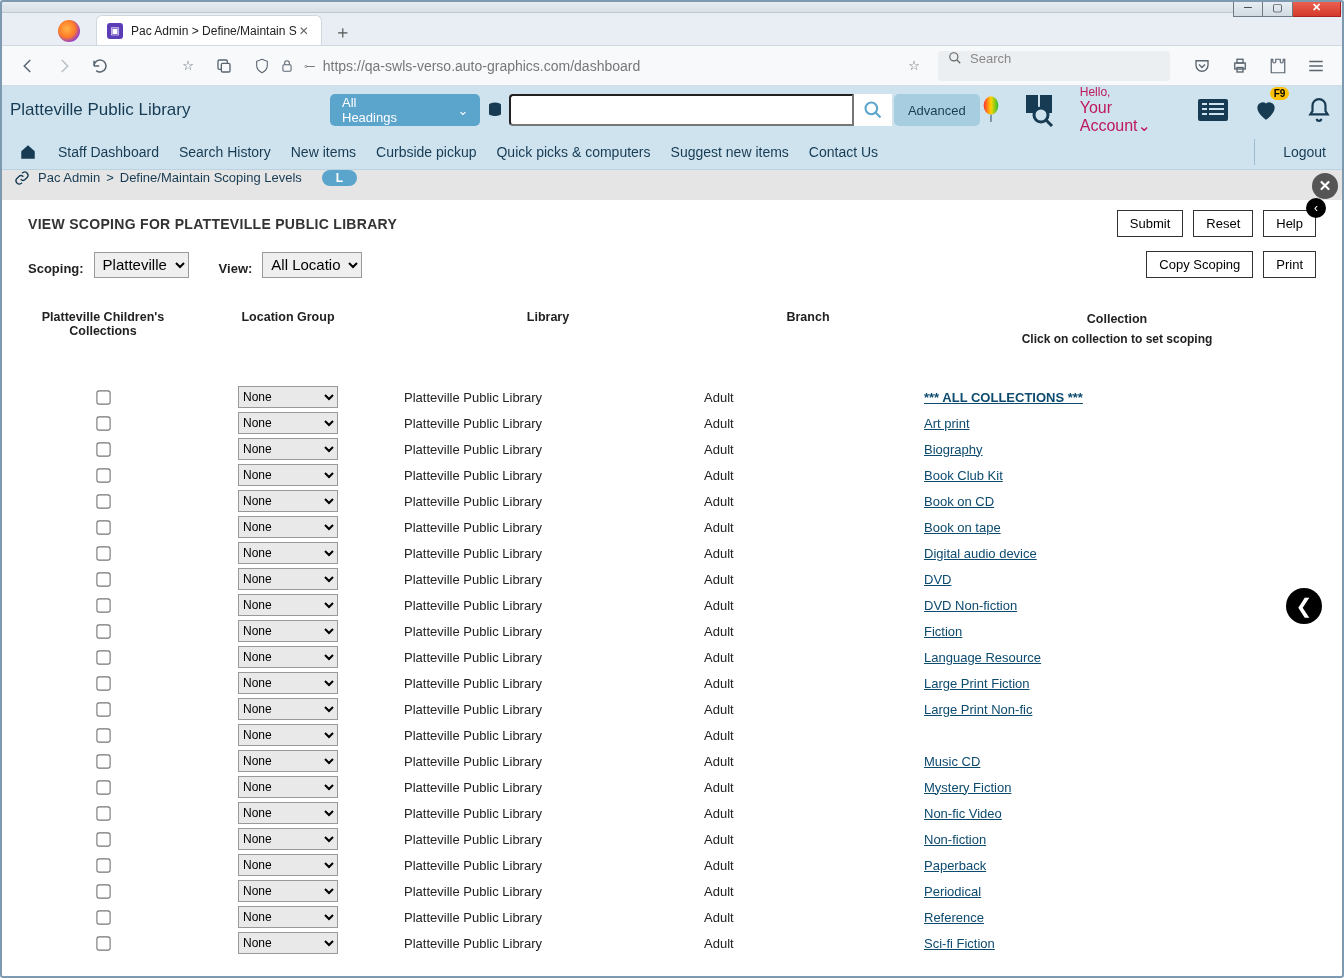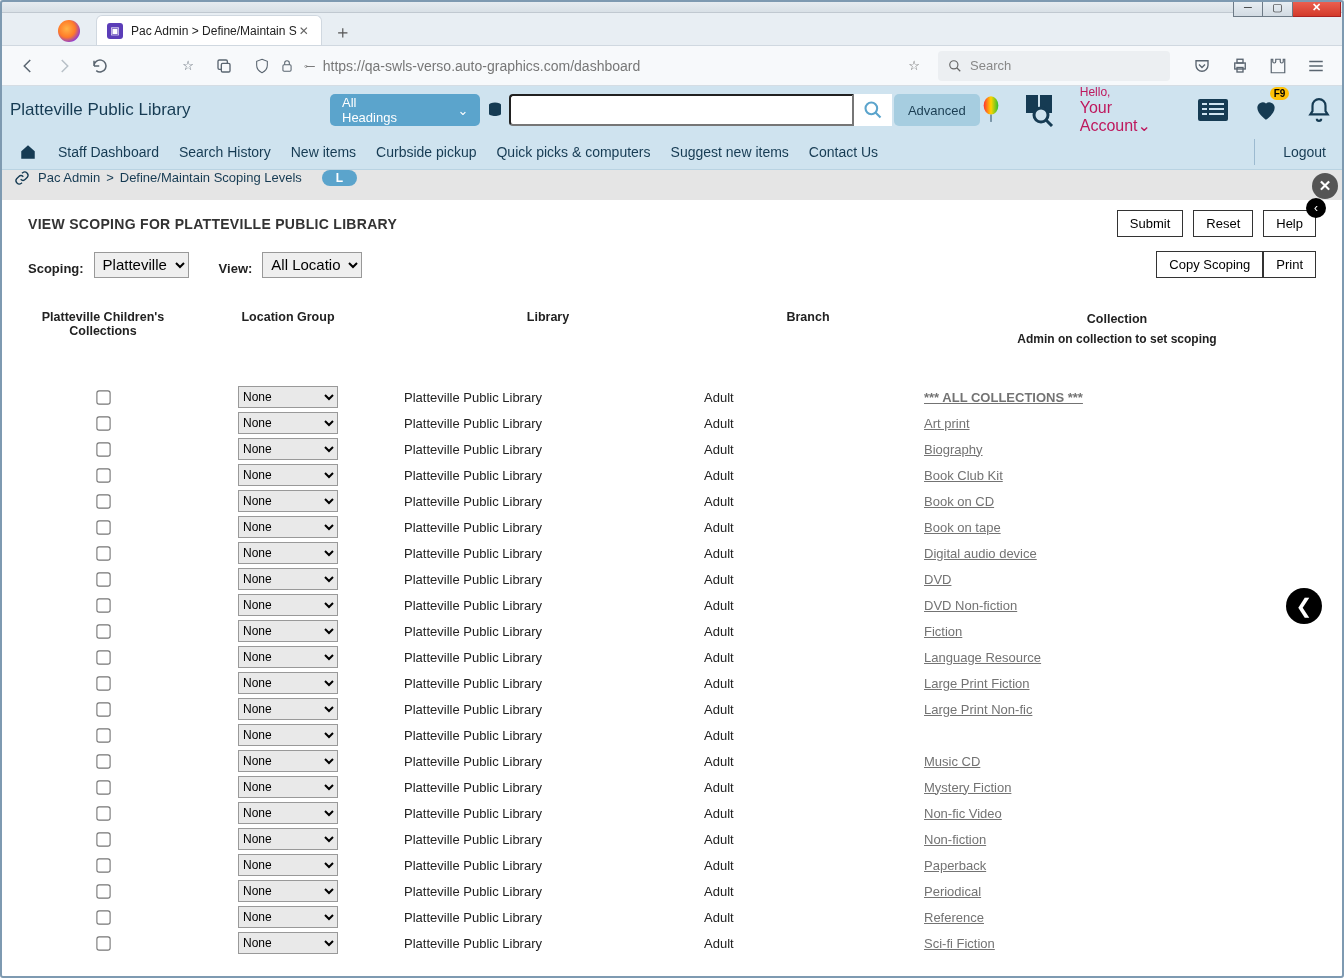--- a/index.html
+++ b/index.html
@@ -20,21 +20,21 @@
   .tab .favicon { width:16px; height:16px; background:#5b3db8; border-radius:3px; margin-right:8px; display:flex; align-items:center; justify-content:center; color:#fff; font-size:10px; }
   .tab .close-x { margin-left:auto; color:#666; cursor:pointer; padding:0 2px;}
   .newtab { width:26px; height:26px; display:flex; align-items:center; justify-content:center; color:#555; margin-left:8px; font-size:18px; cursor:pointer; }
 
   
   .url-bar { height:40px; background:#f7f9fb; display:flex; align-items:center; padding:0 16px; gap:12px; border-bottom:1px solid #d5dde4; }
   .nav-icon { width:24px; height:24px; display:flex; align-items:center; justify-content:center; color:#5a6570; cursor:pointer; }
   .nav-icon.disabled { color:#b8c0c8; }
   .url-input-wrap { flex:1; display:flex; align-items:center; background:#fff0; height:30px; padding:0 6px; gap:10px; color:#666; }
   .url-text { flex:1; color:#777; font-size:14px; white-space:nowrap; overflow:hidden; }
-  .search-box-browser { width:232px; height:30px; background:#eceff2; border-radius:4px; display:flex; align-items:center; padding:0 10px; color:#888; gap:8px; }
+  .search-box-browser { width:232px; height:30px; background:#eceff2; border-radius:4px; display:flex; padding:0 10px; color:#888; gap:8px; }
   .right-icons { display:flex; gap:14px; align-items:center; margin-left:8px; }
 
   
   .app-header { background:#cfe3ef; height:48px; display:flex; align-items:center; padding:0 10px; }
   .lib-name { font-size:17px; color:#163b53; font-weight:400; flex:0 0 320px; }
   .headings-dd { background:#5ba4cc; color:#fff; height:32px; border-radius:5px; display:flex; align-items:center; padding:0 12px; gap:10px; font-size:13px; margin-right:6px; }
   .headings-dd .chev { margin-left:40px; }
   .db-icon { color:#163b53; width:24px; text-align:center; }
   .app-search { flex:0 0 345px; background:#fff; height:32px; border-radius:4px 0 0 4px; }
   .app-search-btn { width:40px; height:32px; background:#fff; display:flex; align-items:center; justify-content:center; }
@@ -63,36 +63,36 @@
 
   
   .page { padding:10px 28px 0 28px; height:766px; overflow:hidden; position:relative; }
   .page-title-row { display:flex; align-items:center; }
   .page-title { font-weight:bold; color:#333; font-size:14px; letter-spacing:.3px; }
   .btn { background:#fff; border:1px solid #333; padding:5px 12px; font-size:13px; cursor:pointer; }
   .btn-group-right { margin-left:auto; display:flex; gap:10px; }
   .controls-row { display:flex; align-items:center; margin-top:14px; gap:10px; }
   .ctl-label { font-weight:bold; font-size:13px;margin-top:8px; }
   select.native { background:#efefef; border:1px solid #999; height:26px; font-size:15px; padding:0 4px; }
-  .controls-row .btn-group-right2 { margin-left:auto; display:flex; }
+  .controls-row .btn-group-right2 { margin-left:auto; display:flex; gap:10px; }
 
   
   .table-wrap { margin-top:26px; height:640px; overflow-y:scroll; padding-right:4px; }
   .thead { display:flex; font-weight:bold; font-size:12.5px; color:#222; text-align:center; padding-bottom:8px; }
   .thead div, .trow div { padding:2px 6px; }
   .col-chk   { flex:0 0 150px; text-align:center;}
   .col-group { flex:0 0 220px; text-align:center;}
   .col-lib   { flex:0 0 300px; }
   .col-branch{ flex:0 0 220px; }
   .col-coll  { flex:1; }
   .subhead { font-weight:bold; font-size:12px; margin-top:2px; }
   .trow { display:flex; align-items:center; font-size:13px; height:26px; }
   .trow .col-chk input { transform:scale(1.1); }
   .trow select { width:100px; background:#e9e9e9; border:1px solid #999; height:22px; font-size:12px; }
-  .coll-link { color:#737373; text-decoration:underline; cursor:pointer; }
+  .coll-link { color:#0c4a6e; text-decoration:underline; cursor:pointer; }
   .coll-link.bold { font-weight:bold; }
 
   
   .table-wrap::-webkit-scrollbar { width:16px; }
   .table-wrap::-webkit-scrollbar-track { background:#f1f1f1; }
   .table-wrap::-webkit-scrollbar-thumb { background:#c4c4c4; border:2px solid #f1f1f1; border-radius:2px; }
 
   
   .frame { position:absolute; inset:0; pointer-events:none; border:2px solid #7e9ab1; border-radius:3px; }
 
@@ -330,21 +330,21 @@
   </div>
 
   <div style="margin-top:30px;">
     <div class="thead">
       <div class="col-chk">Platteville Children's Collections</div>
       <div class="col-group">Location Group</div>
       <div class="col-lib" style="text-align:center">Library</div>
       <div class="col-branch" style="text-align:center">Branch</div>
       <div class="col-coll" style="text-align:center">
         <div>Collection</div>
-        <div class="subhead">Admin on collection to set scoping</div>
+        <div class="subhead">Click on collection to set scoping</div>
       </div>
     </div>
   </div>
 
   <div class="table-wrap" id="table-body">
 
   <div class="trow">
         <div class="col-chk"><input type="checkbox" style=""></div>
         <div class="col-group"><select><option>None</option></select></div>
         <div class="col-lib">Platteville Public Library</div>

